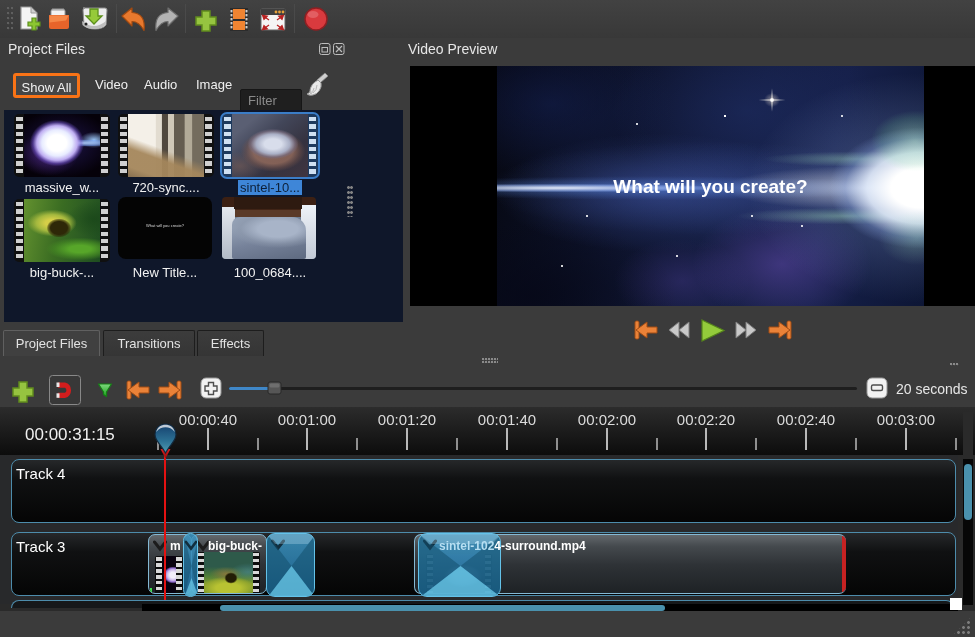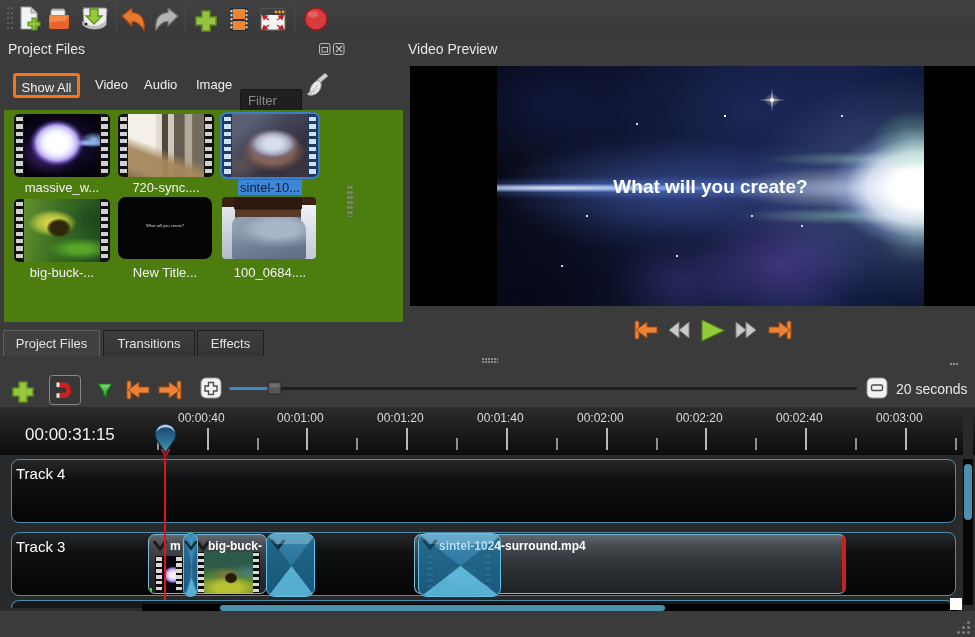--- a/index.html
+++ b/index.html
@@ -21,21 +21,21 @@
 
 #leftpanel { left:0; top:38px; width:345px; height:318px; background:#3b3b3b; }
 .btn { display:inline-block; color:#efefef; font-size:13px; }
 #filterrow { top:33px; left:0; width:345px; height:34px; }
 #showall { left:13px; top:2px; width:67px; height:25px; border:3px solid #f97316;
   border-radius:3px; background:#464646; text-align:center; line-height:23px; position:absolute; color:#f0f0f0; font-size:13px;}
 .flatbtn { position:absolute; top:2px; height:25px; line-height:24px; }
 #filterbox { position:absolute; left:240px; top:2px; width:62px; height:24px;
   background:#1f1f1f; border:1px solid #161616; border-radius:2px; color:#8a8a8a;
   font-size:13px; line-height:22px; padding-left:7px;margin-top:16px; }
-#listarea { left:4px; top:72px; width:402px; height:212px; background:#4d7c0f; }
+#listarea { left:4px; top:72px; width:402px; height:212px; background:#0f172a; }
 
 
 .film { position:absolute; width:96px; height:63px; background:#101010; border-radius:5px; }
 .film .holes { position:absolute; top:3px; width:7px; height:58px;
   background:repeating-linear-gradient(#d0d0d0 0 4.2px, transparent 4.2px 7.4px); }
 .film .hl { left:2px; } .film .hr { right:2px; }
 .film .img { position:absolute; left:10px; top:0px; width:76px; height:63px; overflow:hidden; }
 .thumblabel { position:absolute; color:#f2f2f2; font-size:13px; text-align:center; width:96px; }
 
 
@@ -86,22 +86,22 @@
 .tab.active { background:#404040; border-color:#606060; height:26px; }
 
 
 #tltoolbar { left:0; top:356px; width:975px; height:51px; background:#3b3b3b; }
 
 
 #timeline { left:0; top:407px; width:975px; height:204px; background:#2a2a2a; }
 #ruler { position:absolute; left:0; top:0; width:975px; height:48px;
   background:linear-gradient(#2c2c2c 0%, #1f1f1f 40%, #0c0c0c 100%); }
 #bigtime { position:absolute; left:25px; top:18px; color:#f0f0f0; font-size:17px; }
-.tlabel { position:absolute; top:4px; color:#dcdcdc; font-size:12px; width:60px;
-  margin-left:-30px; }
+.tlabel { position:absolute; top:4px; color:#dcdcdc; font-size:15px; width:60px;
+  text-align:center; margin-left:-30px; }
 .tickM { position:absolute; top:21px; width:1.5px; height:22px; background:#b8b8b8; }
 .tickm { position:absolute; top:31px; width:1.5px; height:12px; background:#8f8f8f; }
 #trackszone { position:absolute; left:0; top:48px; width:958px; height:149px; background:#28292b; }
 .track { position:absolute; left:11px; width:945px; height:64px;
   border:1px solid #4d8cab; border-radius:8px;
   background:linear-gradient(#26282a 0%, #101112 30%, #050505 100%); }
 .tracklabel { position:absolute; left:4px; top:5px; color:#fff; font-size:15px; }
 
 
 .clip { position:absolute; top:1px; height:60px; border:1px solid #84b9d4; border-radius:7px;

